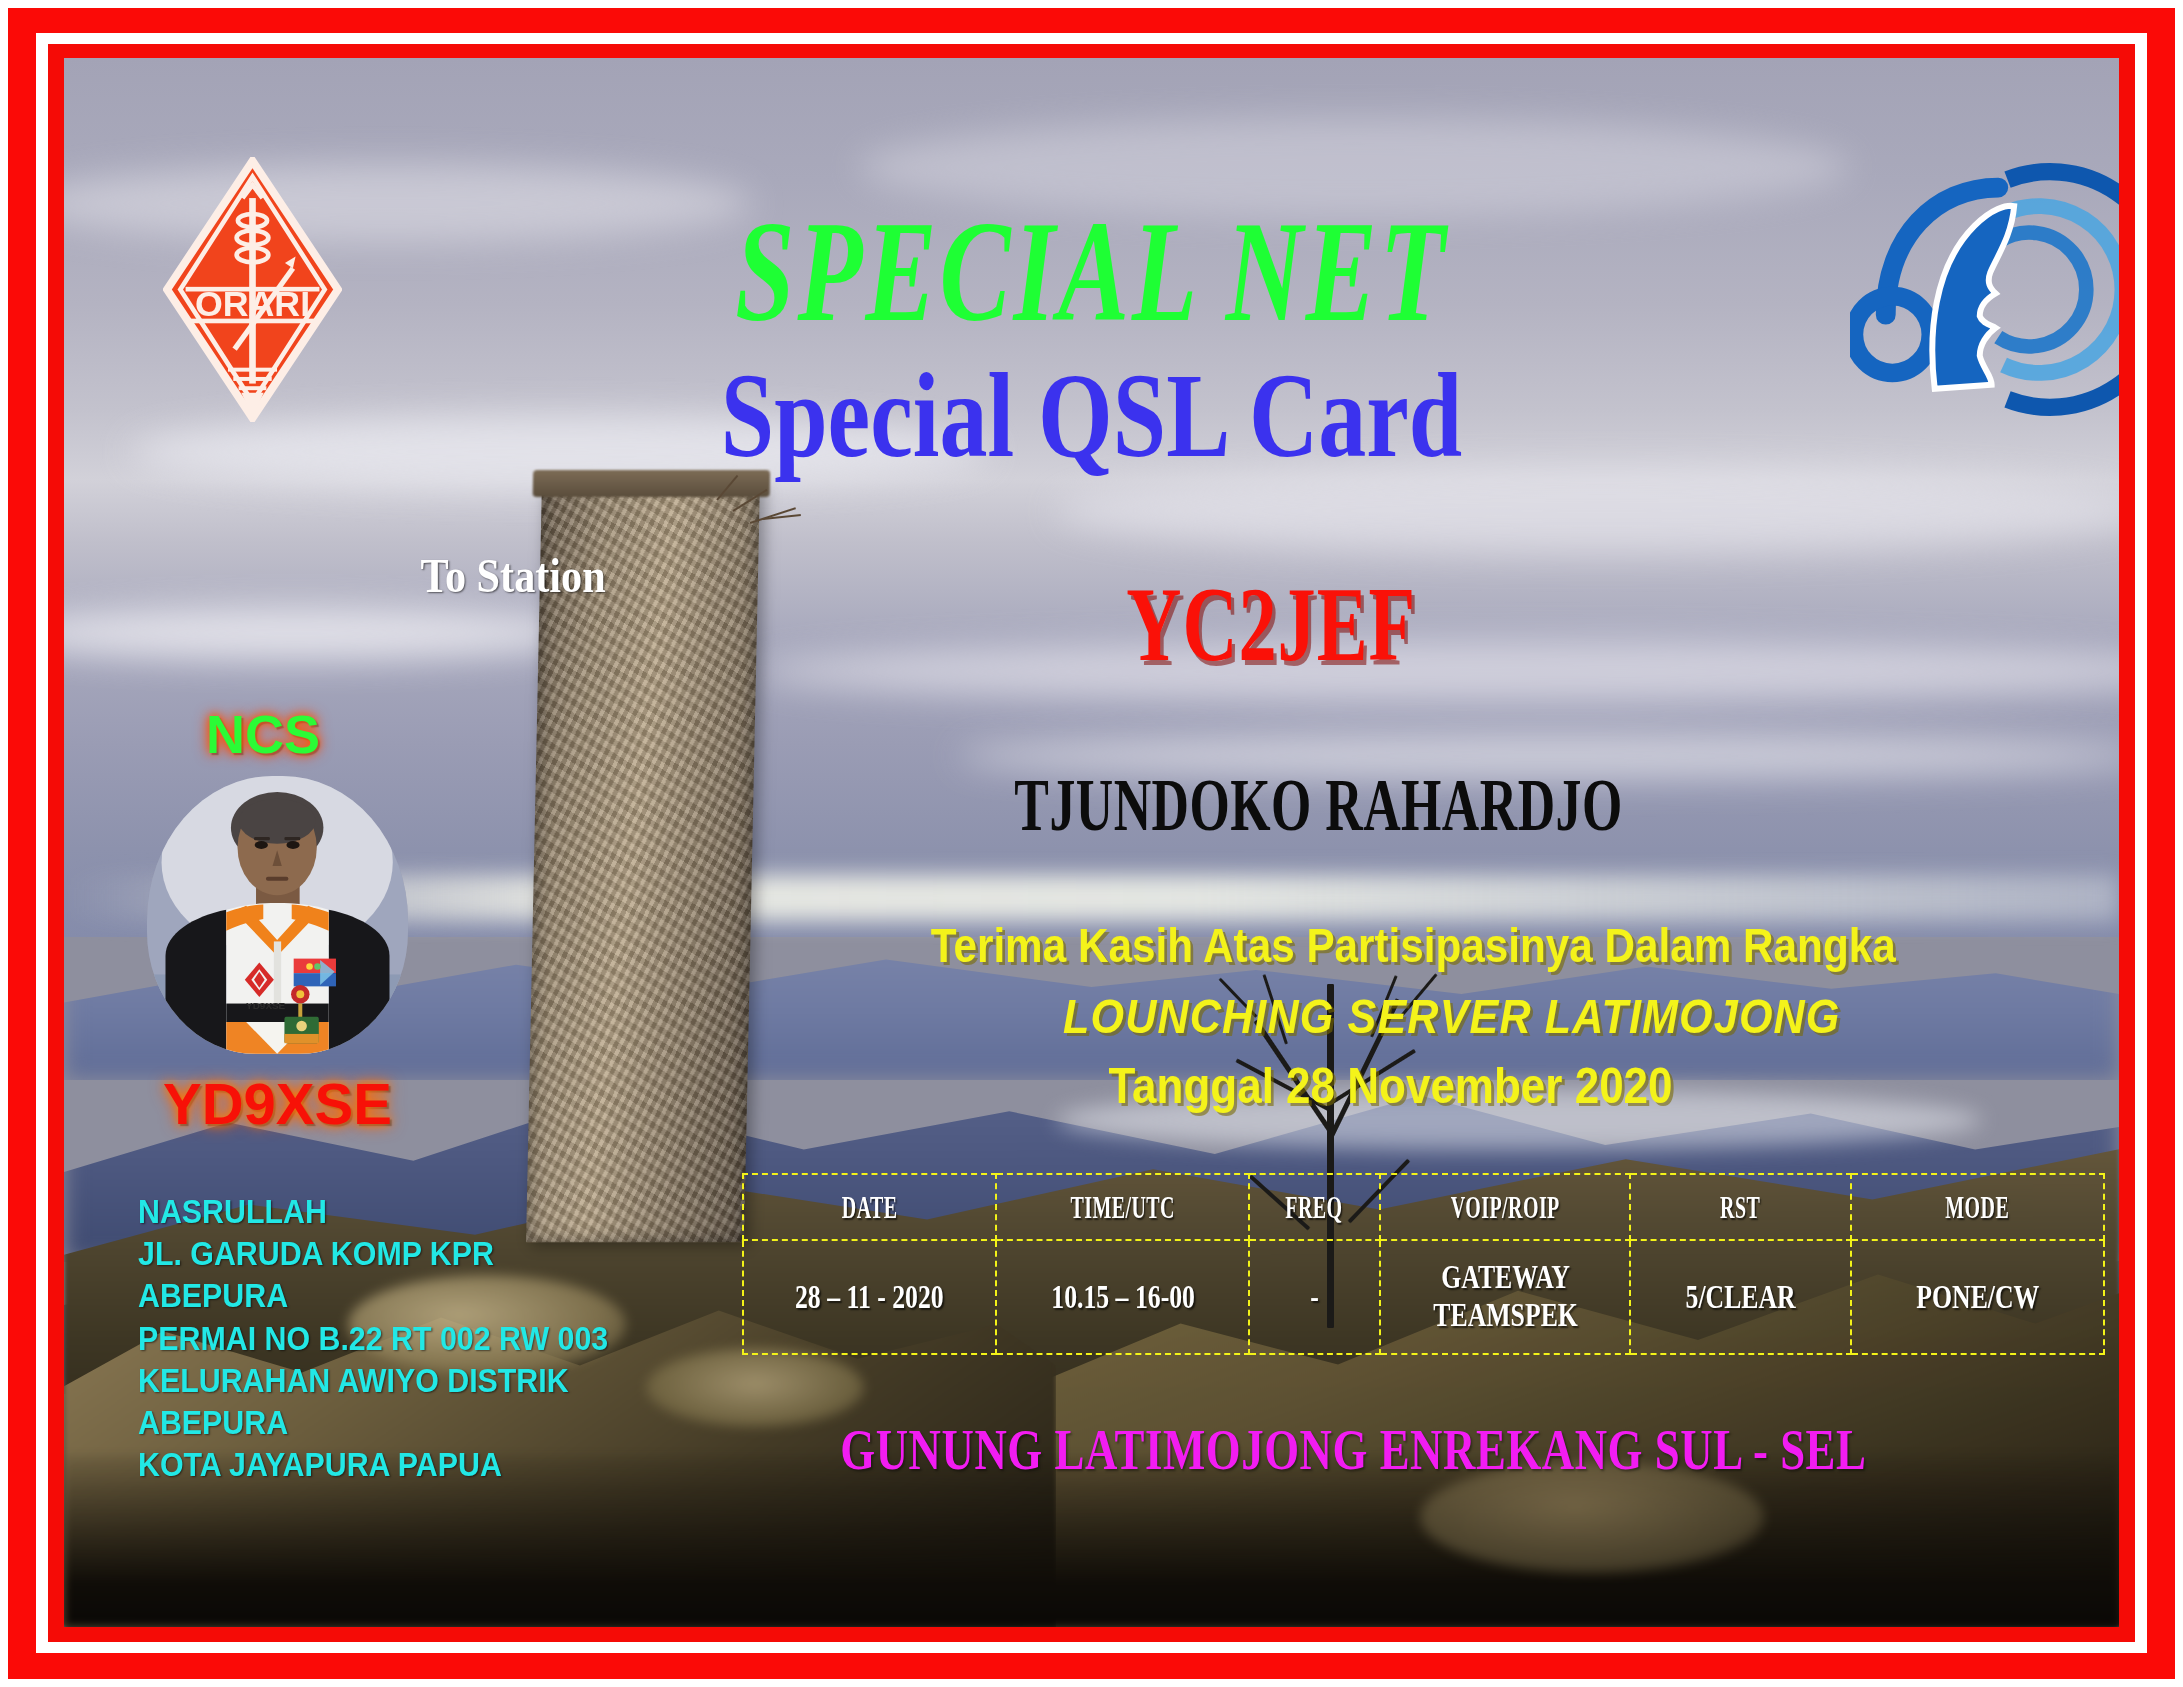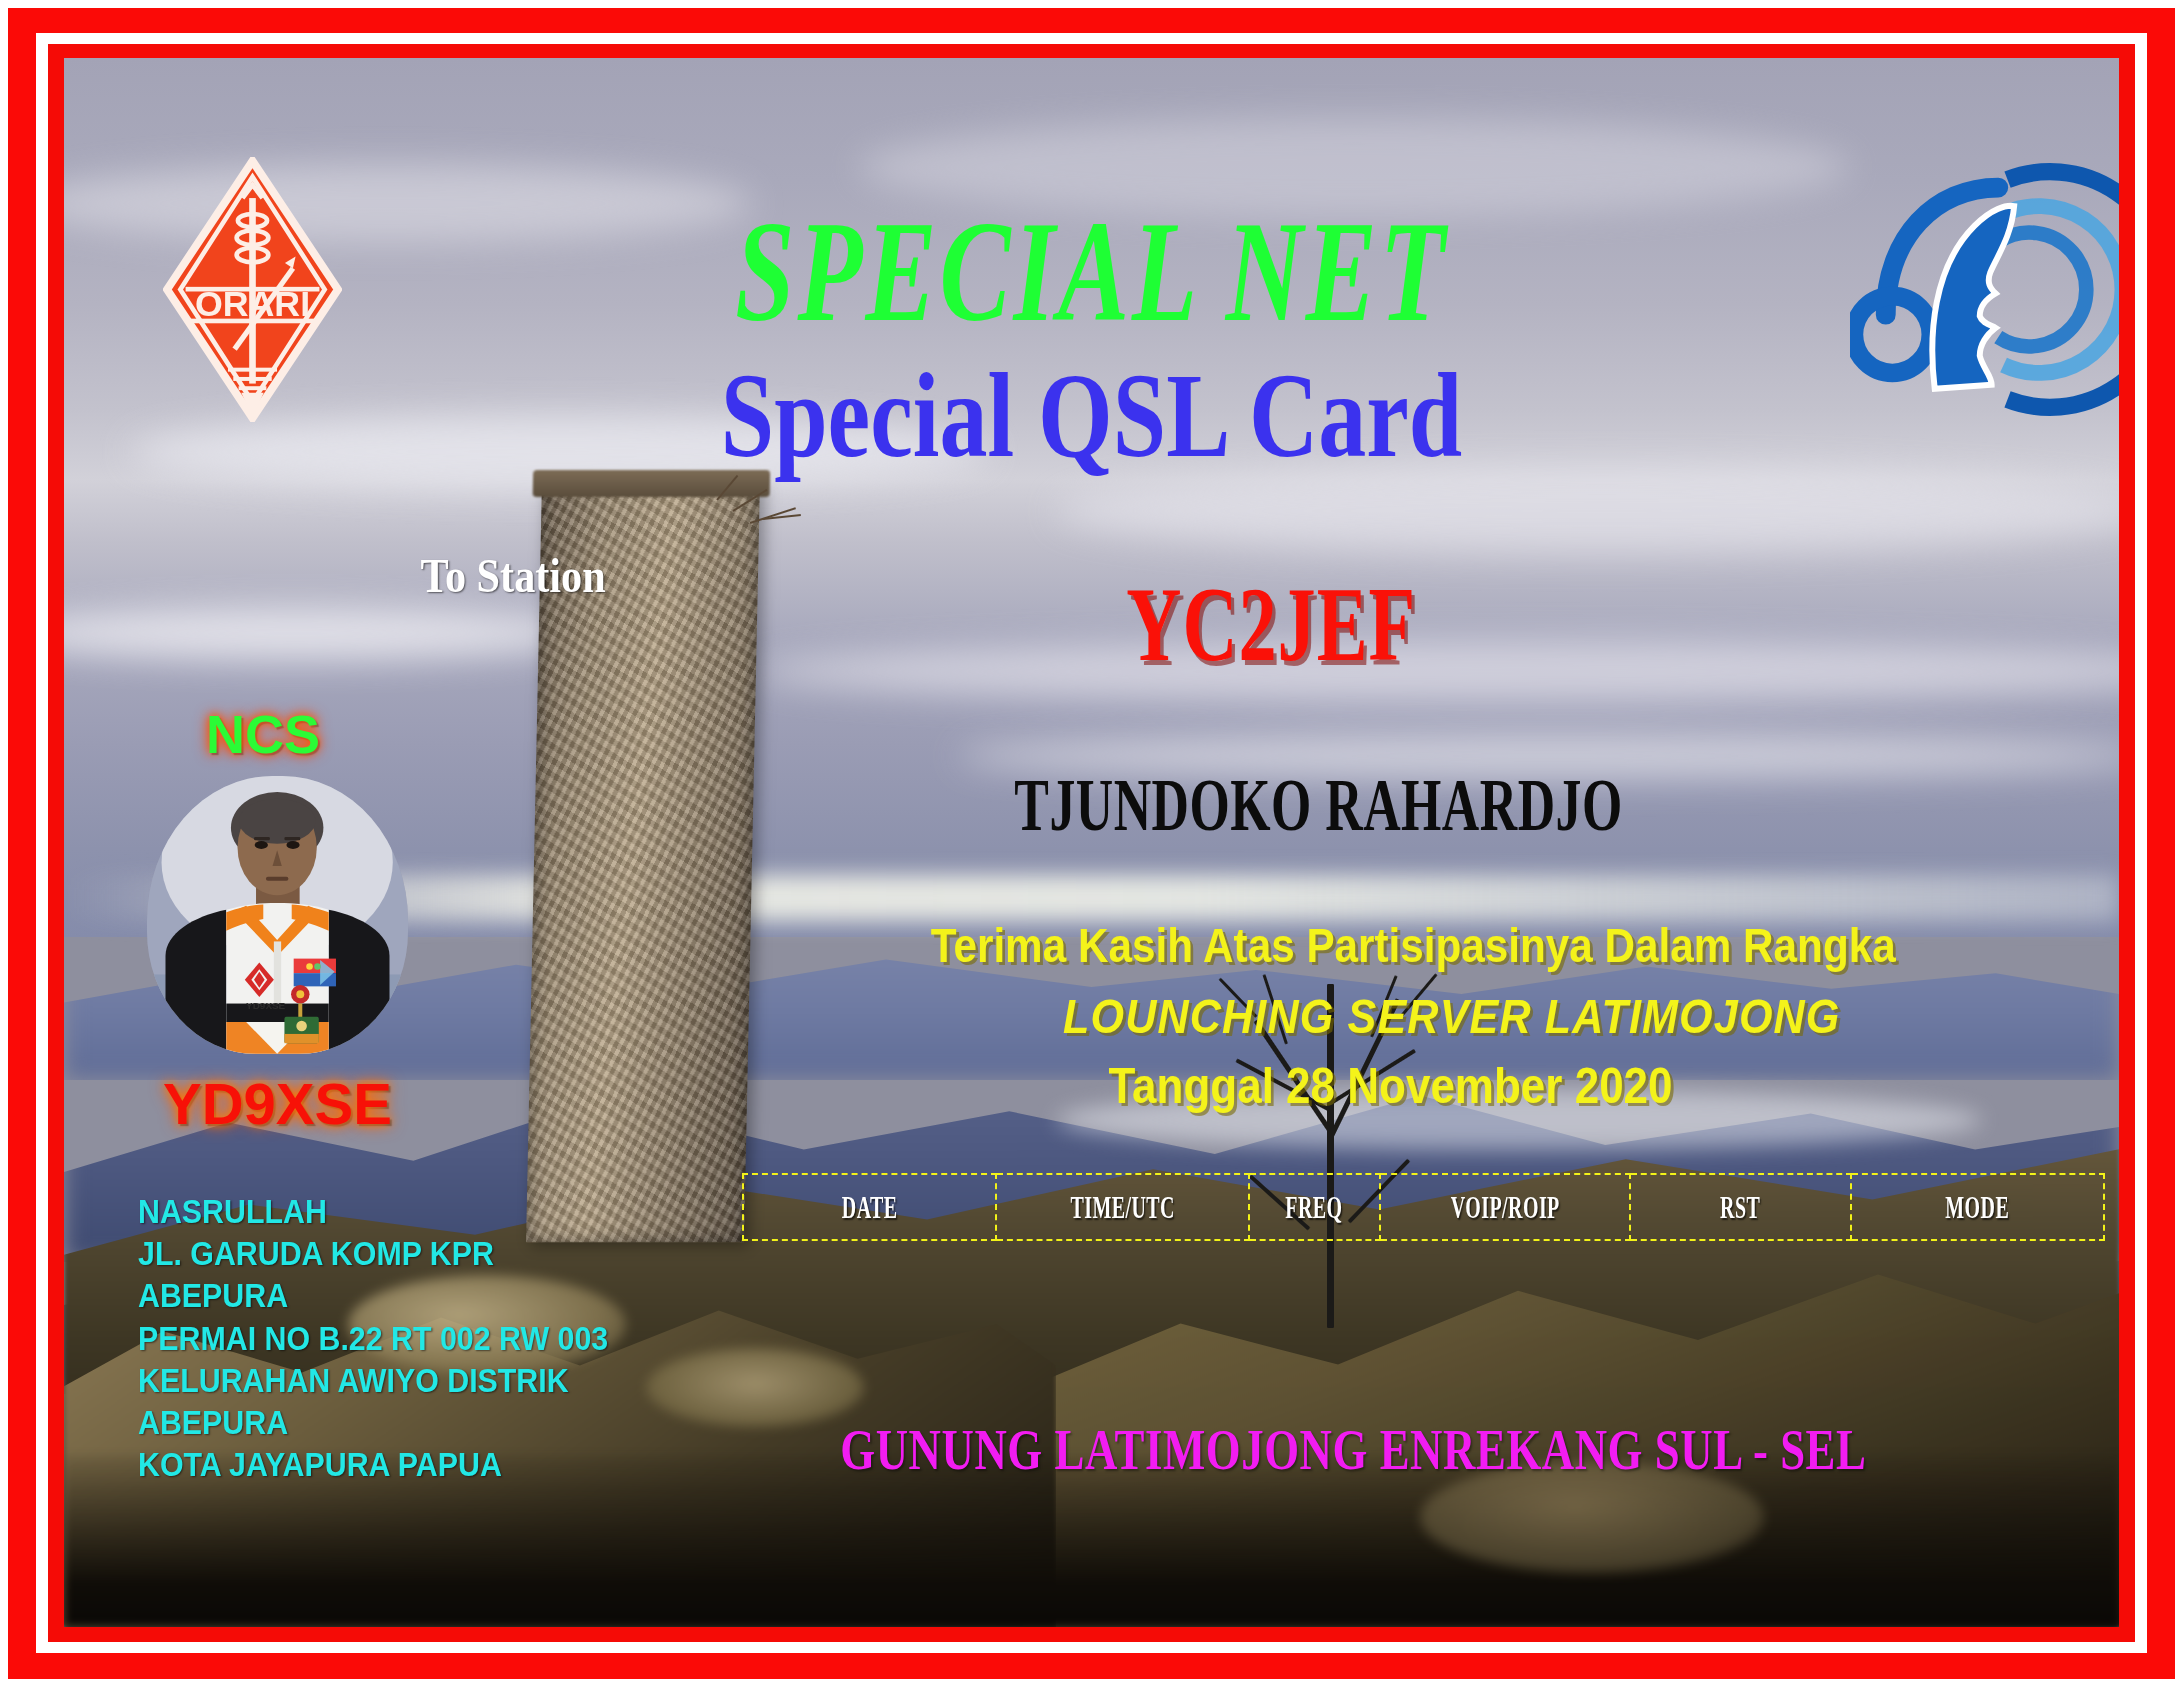--- a/index.html
+++ b/index.html
@@ -329,20 +329,29 @@
       </colgroup>
       <tbody>
           <tr>
         <th><span>DATE</span></th>
         <th><span>TIME/UTC</span></th>
         <th><span>FREQ</span></th>
         <th><span>VOIP/ROIP</span></th>
         <th><span>RST</span></th>
         <th><span>MODE</span></th>
       </tr>
+      <tr>
+        <td><span>28 – 11 - 2020</span></td>
+        <td><span>10.15 – 16-00</span></td>
+        <td><span>-</span></td>
+        <td><span style="white-space:pre-line;line-height:1.15">GATEWAY
+TEAMSPEK</span></td>
+        <td><span>5/CLEAR</span></td>
+        <td><span>PONE/CW</span></td>
+      </tr>
     </tbody>
       </table>
 
     <div class="t" id="location">GUNUNG LATIMOJONG ENREKANG SUL - SEL</div>
 
     <div class="t" id="slogan">"AMATIR  RADIO ADALAH PROGRESIVE"</div>
     <div class="t" id="web">Address  : amatir.latimojong.com</div>
 
   </div>
 </div>

